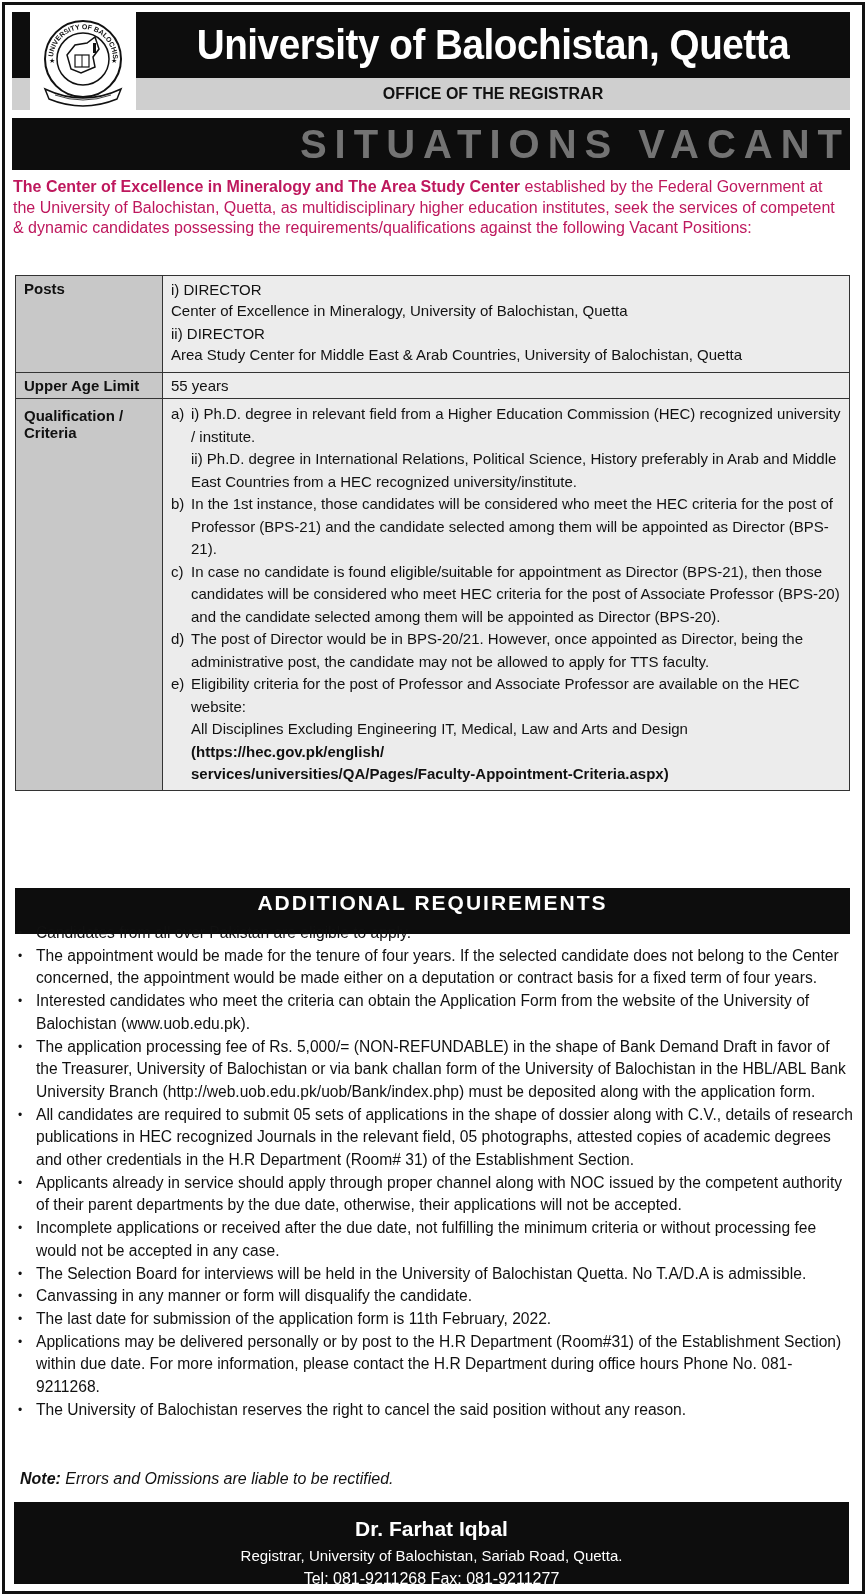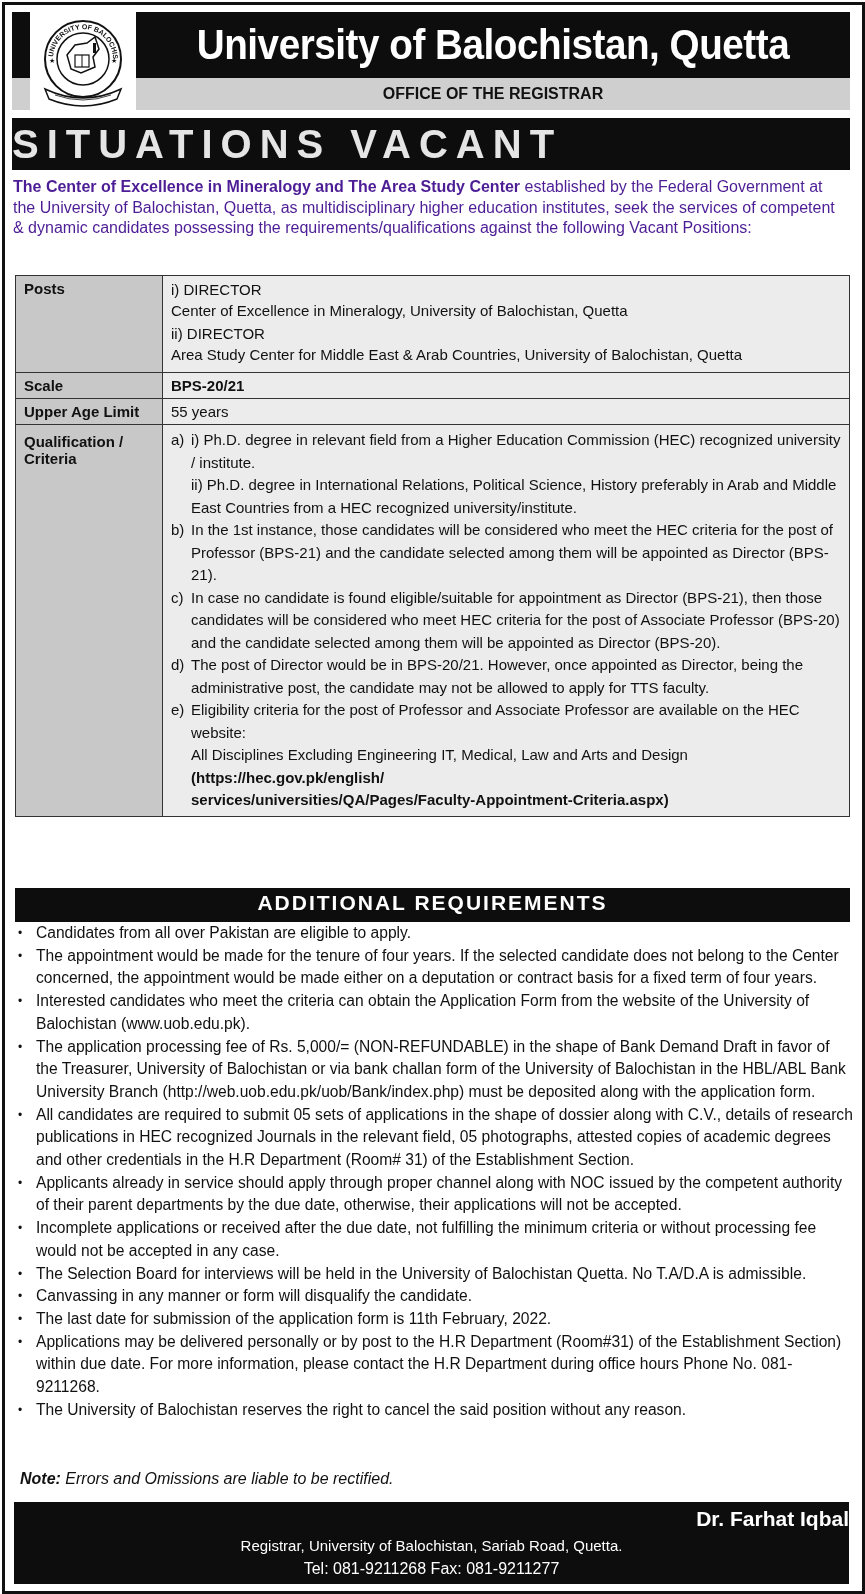--- a/index.html
+++ b/index.html
@@ -7,50 +7,50 @@
   .frame { position: absolute; left: 2px; top: 2px; width: 857px; height: 1586px; border: 3px solid #111; background: #fff; }
 
   
   .header { position: absolute; left: 12px; top: 12px; width: 838px; height: 98px; }
   .header-black { position: absolute; left: 0; top: 0; width: 838px; height: 66px; background: #0d0d0d; }
   .header-grey { position: absolute; left: 0; top: 66px; width: 838px; height: 32px; background: #cfcfcf; }
   .logo-box { position: absolute; left: 18px; top: 0; width: 106px; height: 98px; background: #fff; display: flex; align-items: center; justify-content: center; }
   .uni-title { position: absolute; left: 124px; top: 0; width: 714px; height: 66px; color: #fff; font-weight: bold; font-size: 42px; line-height: 66px; text-align: center; letter-spacing: -0.5px; transform: scaleX(0.92); transform-origin: center; white-space: nowrap; }
   .office { position: absolute; left: 124px; top: 66px; width: 714px; height: 32px; line-height: 32px; font-weight: bold; font-size: 16px; text-align: center; color: #111; }
 
-  .banner { position: absolute; left: 12px; top: 118px; width: 838px; height: 52px; background: #0d0d0d; color: #e5e5e5; font-weight: bold; font-size: 40px; line-height: 52px; text-align: left; letter-spacing: 8px; }
-
-  .intro { position: absolute; left: 13px; top: 177px; width: 830px; font-size: 16px; line-height: 20.5px; color: #4c1d95; }
+  .banner { position: absolute; left: 12px; top: 118px; width: 838px; height: 52px; background: #0d0d0d; color: #737373; font-weight: bold; font-size: 40px; line-height: 52px; text-align: right; letter-spacing: 8px; }
+
+  .intro { position: absolute; left: 13px; top: 177px; width: 830px; font-size: 16px; line-height: 20.5px; color: #be185d; }
   .intro b { font-weight: bold; }
 
   
   .posts-table { position: absolute; left: 15px; top: 267px; width: 835px; border-collapse: collapse; font-size: 15px; margin-top: 8px; }
   .posts-table td { border: 1.5px solid #333; vertical-align: top; padding: 4px 8px 4px 8px; }
   .posts-table td.lbl { width: 130px; background: #c8c8c8; font-weight: bold; }
   .posts-table td.val { background: #ececec; }
   .post-title { font-weight: normal; line-height: 20px; }
   .post-desc { line-height: 22px; margin-bottom: 2px; }
   .crit { line-height: 22.5px; }
   .crit .item { display: flex; }
   .crit .mk { width: 20px; flex: none; }
   .crit .tx { flex: 1; }
   .crit .bold { font-weight: bold; }
 
-  .add-banner { position: absolute; left: 15px; top: 888px; width: 835px; height: 34px; background: #0d0d0d; color: #fff; font-weight: bold; font-size: 21px; line-height: 30px; text-align: center; letter-spacing: 2px; }
+  .add-banner { position: absolute; left: 15px; top: 888px; width: 835px; height: 46px; background: #0d0d0d; color: #fff; font-weight: bold; font-size: 21px; line-height: 30px; text-align: center; letter-spacing: 2px; }
 
   .req-list { position: absolute; left: 14px; top: 922px; width: 840px; margin: 0; padding: 0; list-style: none; font-size: 15.6px; line-height: 22.7px; }
   .req-list li { display: flex; }
   .req-list .bullet { width: 22px; flex: none; text-align: left; padding-left: 4px; box-sizing: border-box; font-size: 12px; }
   .req-list .txt { flex: 1; }
 
   .note { position: absolute; left: 20px; top: 1470px; font-size: 16px; font-style: italic; }
   .note b { font-style: italic; }
 
   .footer { position: absolute; left: 14px; top: 1502px; width: 835px; height: 82px; background: #0d0d0d; color: #fff; text-align: center; }
-  .footer .name { font-weight: bold; font-size: 21px; line-height: 30px; margin-top: 2px; text-align: right; }
+  .footer .name { font-weight: bold; font-size: 21px; line-height: 30px; margin-top: 12px; }
   .footer .addr { font-size: 15px; line-height: 24px; }
   .footer .tel { font-size: 16px; line-height: 22px; }
 </style>
 </head>
 <body>
 
 <div class="frame"></div>
 
 <div class="header">
   <div class="header-black"></div>
@@ -90,24 +90,20 @@
       <tr>
     <td class="lbl">Posts</td>
     <td class="val">
       <div class="post-title">i) DIRECTOR</div>
       <div class="post-desc">Center of Excellence in Mineralogy, University of Balochistan, Quetta</div>
       <div class="post-title">ii) DIRECTOR</div>
       <div class="post-desc">Area Study Center for Middle East &amp; Arab Countries, University of Balochistan, Quetta</div>
     </td>
   </tr>
   <tr>
-    <td class="lbl">Scale</td>
-    <td class="val" style="font-weight:bold;">BPS-20/21</td>
-  </tr>
-  <tr>
     <td class="lbl" style="white-space:nowrap;">Upper Age Limit</td>
     <td class="val">55 years</td>
   </tr>
   <tr>
     <td class="lbl" style="padding-top:8px;">Qualification / Criteria</td>
     <td class="val crit">
       <div class="item">
         <span class="mk">a)</span>
         <span class="tx">
           <div>i)  Ph.D. degree in relevant field from a Higher Education Commission (HEC) recognized university / institute.</div>

